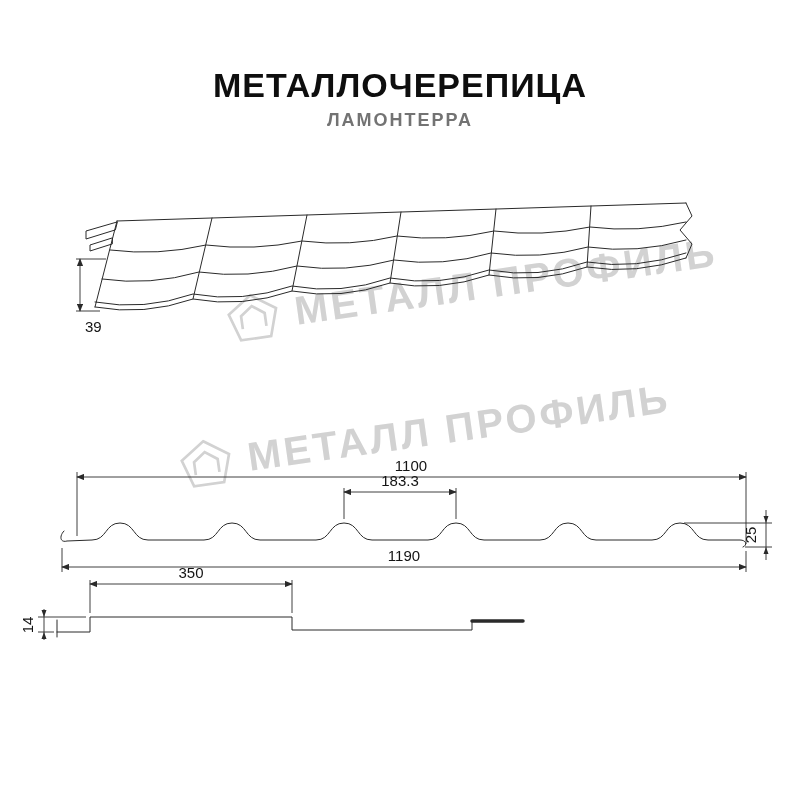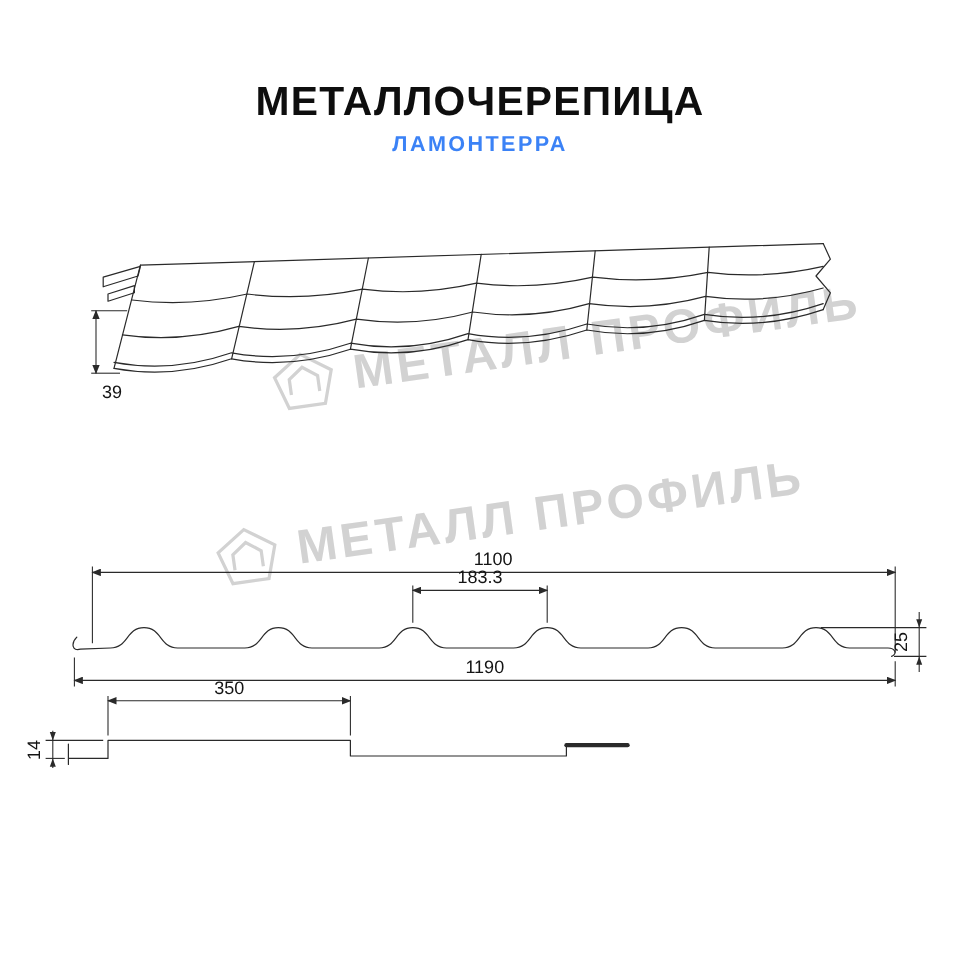--- a/index.html
+++ b/index.html
@@ -6,21 +6,21 @@
   .page{
     position:relative;width:800px;height:800px;background:#ffffff;overflow:hidden;
     font-family:"Liberation Sans","DejaVu Sans",sans-serif;color:#111;
   }
   .title{
     position:absolute;top:66px;left:0;width:800px;text-align:center;
     font-size:34px;font-weight:bold;letter-spacing:1px;color:#0e0e0e;z-index:3;
   }
   .subtitle{
     position:absolute;top:110px;left:0;width:800px;text-align:center;
-    font-size:18px;font-weight:bold;letter-spacing:2px;color:#3b82f6;z-index:3;
+    font-size:18px;font-weight:bold;letter-spacing:2px;color:#737373;z-index:3;
   }
   .watermark{
     position:absolute;display:flex;align-items:center;gap:16px;
     color:#d2d2d2;font-weight:bold;font-size:40px;letter-spacing:3px;
     white-space:nowrap;z-index:1;user-select:none;
   }
   .watermark svg{stroke:#d2d2d2;fill:none;stroke-width:2.5;}
   .drawing{position:absolute;left:0;top:0;z-index:2;}
   .ln path,.ln line,.ln polyline{stroke:#2a2a2a;stroke-width:1;fill:none;stroke-linejoin:round;stroke-linecap:round;}
   .dim line,.dim path{stroke:#2a2a2a;stroke-width:0.9;fill:none;}

